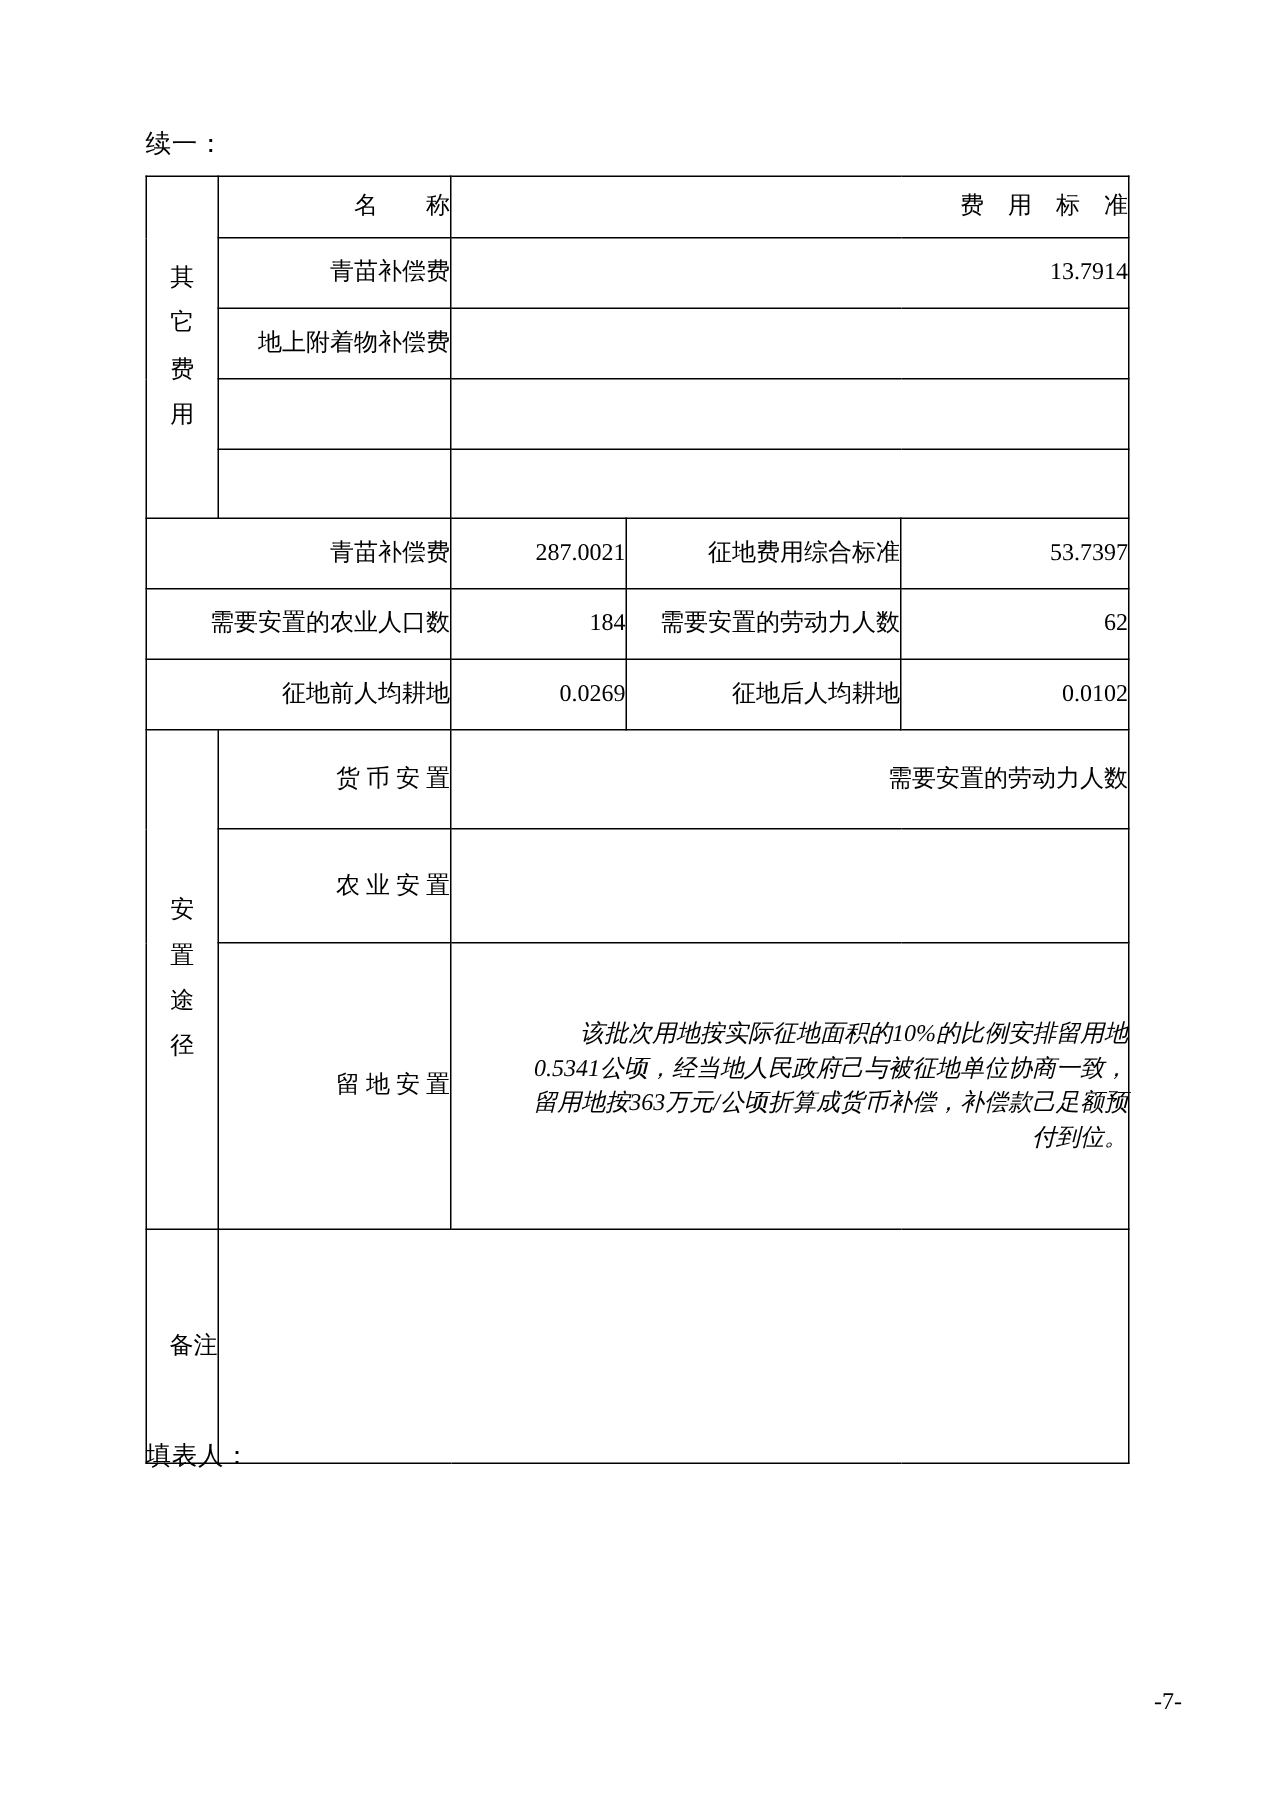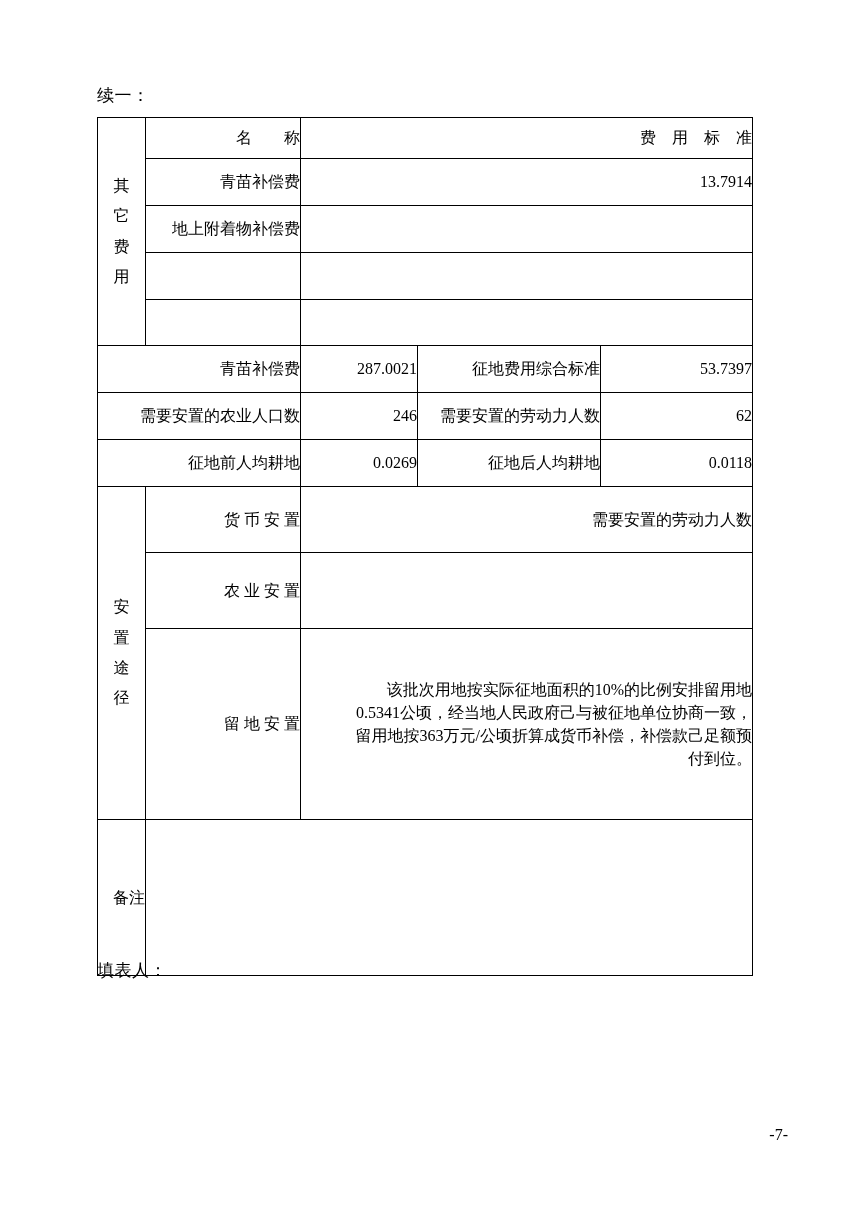--- a/index.html
+++ b/index.html
@@ -75,20 +75,21 @@
   .cell-left {
     text-align: left;
     padding-left: 7px;
   }
 
   .para {
     text-align: left;
     padding: 10px 12px 10px 9px;
     line-height: 1.62;
     font-size: 16px;
+    font-style: italic;
   }
   .para .indent { display: inline-block; width: 2.1em; }
 
   
   .filler-label {
     position: absolute;
     left: 97px;
     top: 959px;
     font-size: 17px;
     letter-spacing: 0.5px;
@@ -154,30 +155,30 @@
 
     <tr>
       <td colspan="2" style="height:46px">青苗补偿费</td>
       <td>287.0021</td>
       <td>征地费用综合标准</td>
       <td>53.7397</td>
     </tr>
 
     <tr>
       <td colspan="2" style="height:46px">需要安置的农业人口数</td>
-      <td>246</td>
+      <td>184</td>
       <td>需要安置的劳动力人数</td>
       <td>62</td>
     </tr>
 
     <tr>
       <td colspan="2" style="height:46px">征地前人均耕地</td>
       <td>0.0269</td>
       <td>征地后人均耕地</td>
-      <td>0.0118</td>
+      <td>0.0102</td>
     </tr>
 
     <tr>
       <td class="vlabel" rowspan="3">
         <div class="vstack">
           <span>安</span>
           <span>置</span>
           <span>途</span>
           <span>径</span>
         </div>

